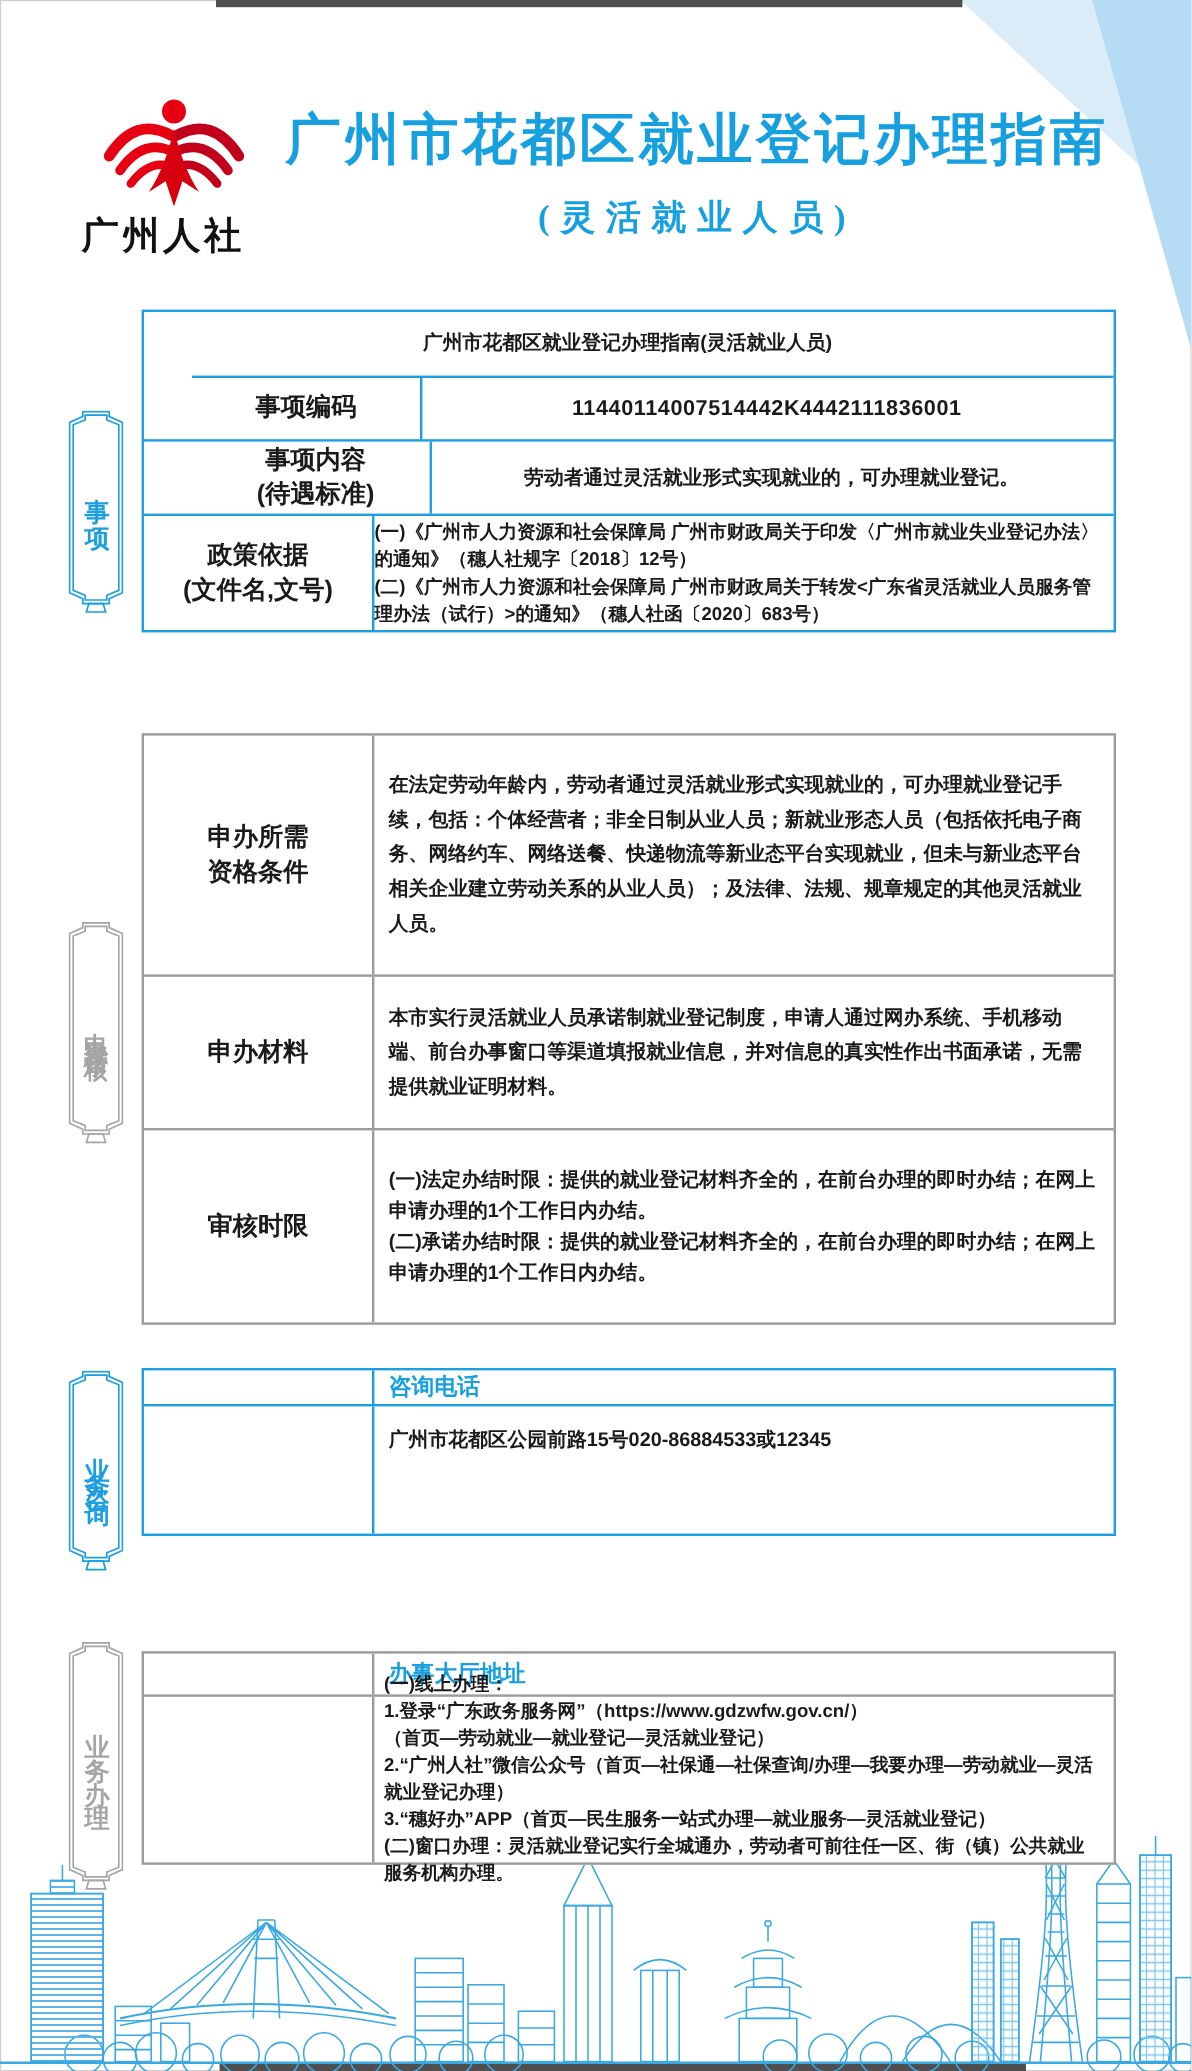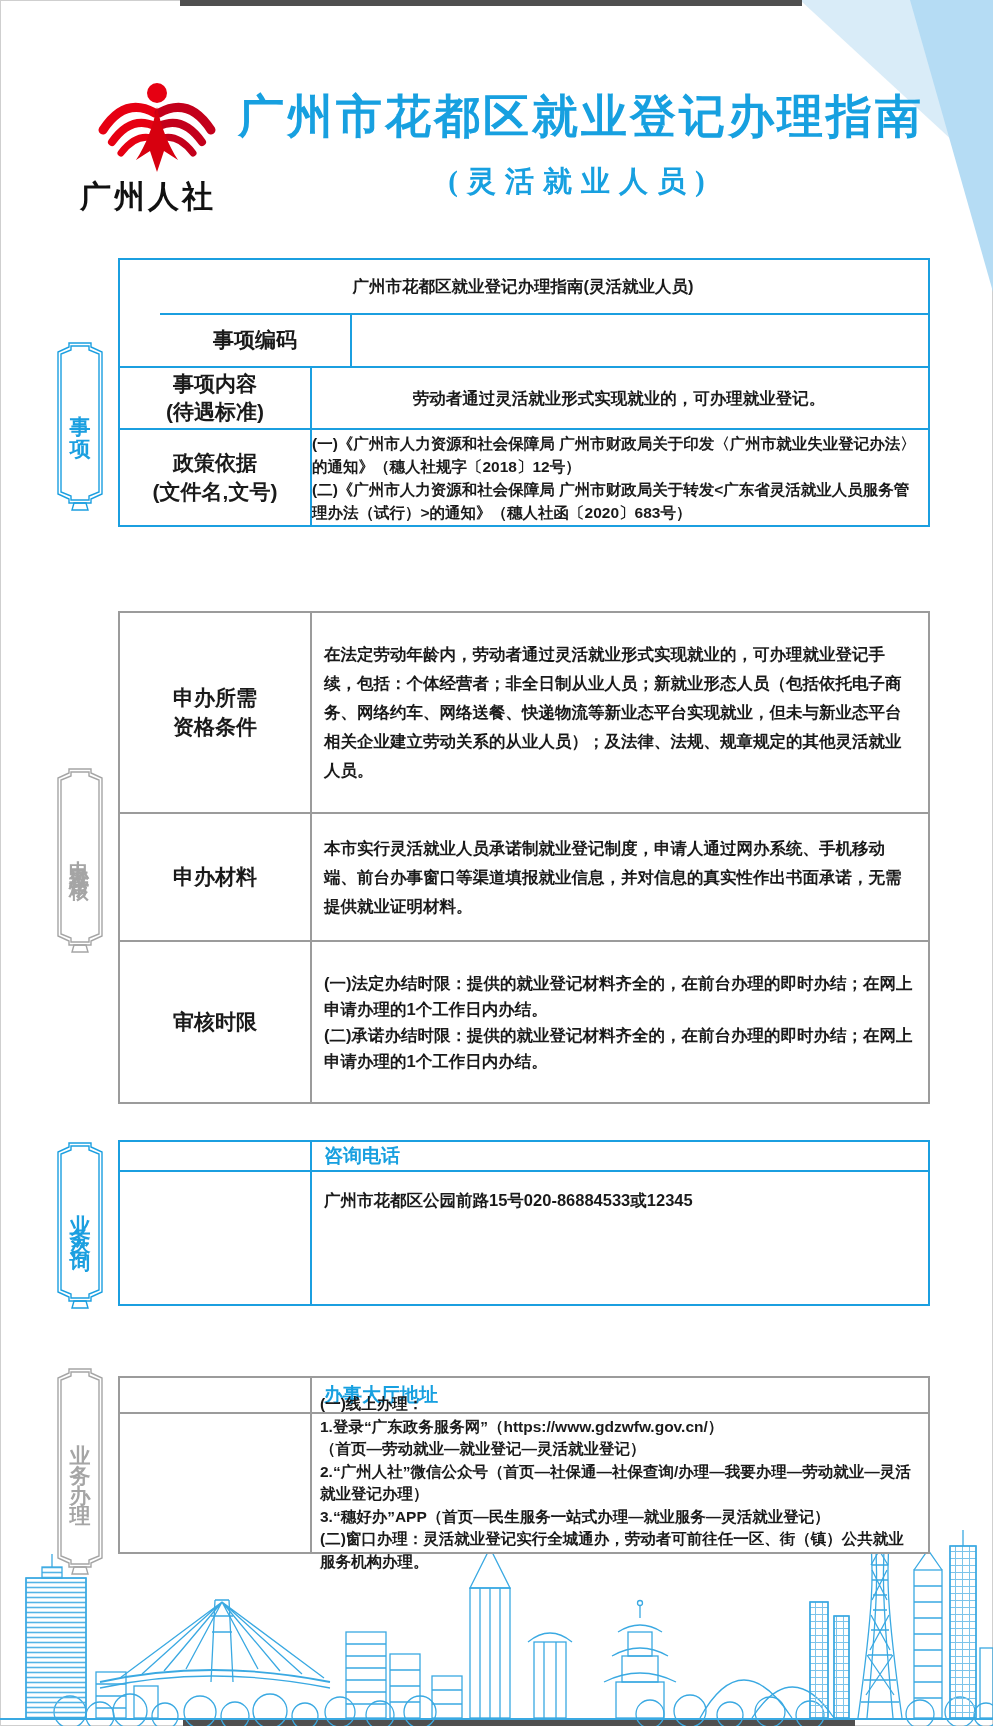--- a/index.html
+++ b/index.html
@@ -6,21 +6,21 @@
   html,body{margin:0;padding:0;background:#e8e8e8;}
   .page{
     position:relative;width:993px;height:1726px;margin:0 auto;background:#ffffff;
     overflow:hidden;font-family:"Liberation Sans","DejaVu Sans",sans-serif;
     box-shadow:inset 0 0 0 1px #cfcfcf;
   }
   .edge-strip{position:absolute;background:#4f4f4f;height:6px;}
   .corner-deco{position:absolute;top:0;right:0;z-index:0;}
 
   
-  .logo-wrap{position:absolute;left:68px;top:80px;width:160px;height:140px;text-align:center;}
+  .logo-wrap{position:absolute;left:56px;top:80px;width:160px;height:140px;text-align:center;}
   .logo-text{position:absolute;left:0;top:96px;width:160px;font-size:31px;font-weight:bold;color:#111;letter-spacing:3px;font-family:"Liberation Sans","DejaVu Sans",sans-serif;}
   .title-wrap{position:absolute;left:225px;top:86px;width:712px;text-align:center;z-index:1;}
   .title-line1{font-family:"Liberation Serif","DejaVu Serif",serif;font-weight:bold;color:#17a0e0;font-size:46px;letter-spacing:3px;white-space:nowrap;}
   .title-line2{font-family:"Liberation Serif","DejaVu Serif",serif;font-weight:bold;color:#17a0e0;font-size:29px;letter-spacing:9px;margin-top:14px;white-space:nowrap;}
 
   
   .info-table{position:absolute;left:118px;width:812px;box-sizing:border-box;z-index:1;background:#fff;}
   .t-blue{border:2px solid #1b9fe0;}
   .t-gray{border:2px solid #9b9b9b;}
   .t-row{display:flex;box-sizing:border-box;}
@@ -93,22 +93,23 @@
     </svg>
     <span class="plaque-text pt-blue ls-wide" style="height:162px;">事项</span>
   </div>
 
   <div class="info-table t-blue" style="top:258px;">
     <div class="t-row" style="height:53px;">
       <div class="t-content c-center fs16">广州市花都区就业登记办理指南(灵活就业人员)</div>
     </div>
     <div class="t-row" style="height:53px;margin-left:40px;">
       <div class="t-label">事项编码</div>
-    </div>
-    <div class="t-row" style="height:62px;">
+      <div class="t-content c-center fs16 code">11440114007514442K4442111836001</div>
+    </div>
+    <div class="t-row" style="height:62px;padding-left:48px;">
       <div class="t-label">事项内容
 (待遇标准)</div>
       <div class="t-content c-center fs16">劳动者通过灵活就业形式实现就业的，可办理就业登记。</div>
     </div>
     <div class="t-row" style="height:97px;">
       <div class="t-label">政策依据
 (文件名,文号)</div>
       <div class="t-content c-left fs15">(一)《广州市人力资源和社会保障局 广州市财政局关于印发〈广州市就业失业登记办法〉的通知》（穗人社规字〔2018〕12号）
 (二)《广州市人力资源和社会保障局 广州市财政局关于转发&lt;广东省灵活就业人员服务管理办法（试行）&gt;的通知》（穗人社函〔2020〕683号）</div>
     </div>
@@ -147,21 +148,21 @@
       <path d="M17 159 L29 159 L31 166 L15 166 Z"></path>
     </svg>
     <span class="plaque-text pt-blue ls-mid" style="height:160px;">业务咨询</span>
   </div>
 
   <div class="info-table t-blue" style="top:1140px;">
     <div class="t-row" style="height:28px;">
       <div class="t-label"></div>
       <div class="t-header-cell">咨询电话</div>
     </div>
-    <div class="t-row" style="height:134px;">
+    <div class="t-row" style="height:108px;">
       <div class="t-label"></div>
       <div class="t-content c-left fs16 t-content-top">广州市花都区公园前路15号020-86884533或12345</div>
     </div>
   </div>
 
   <div class="plaque" style="top:1368px;height:208px;">
     <svg width="46" height="208" viewBox="0 0 46 208" fill="none" stroke="#a5a5a5" stroke-width="1.4">
       <path d="M12 1 L34 1 L34 5 L45 10 L45 190 L34 195 L34 199 L12 199 L12 195 L1 190 L1 10 L12 5 Z"></path>
       <path d="M14 4 L32 4 L32 8 L42 12 L42 188 L32 192 L32 196 L14 196 L14 192 L4 188 L4 12 L14 8 Z"></path>
       <path d="M17 199 L29 199 L31 206 L15 206 Z"></path>

